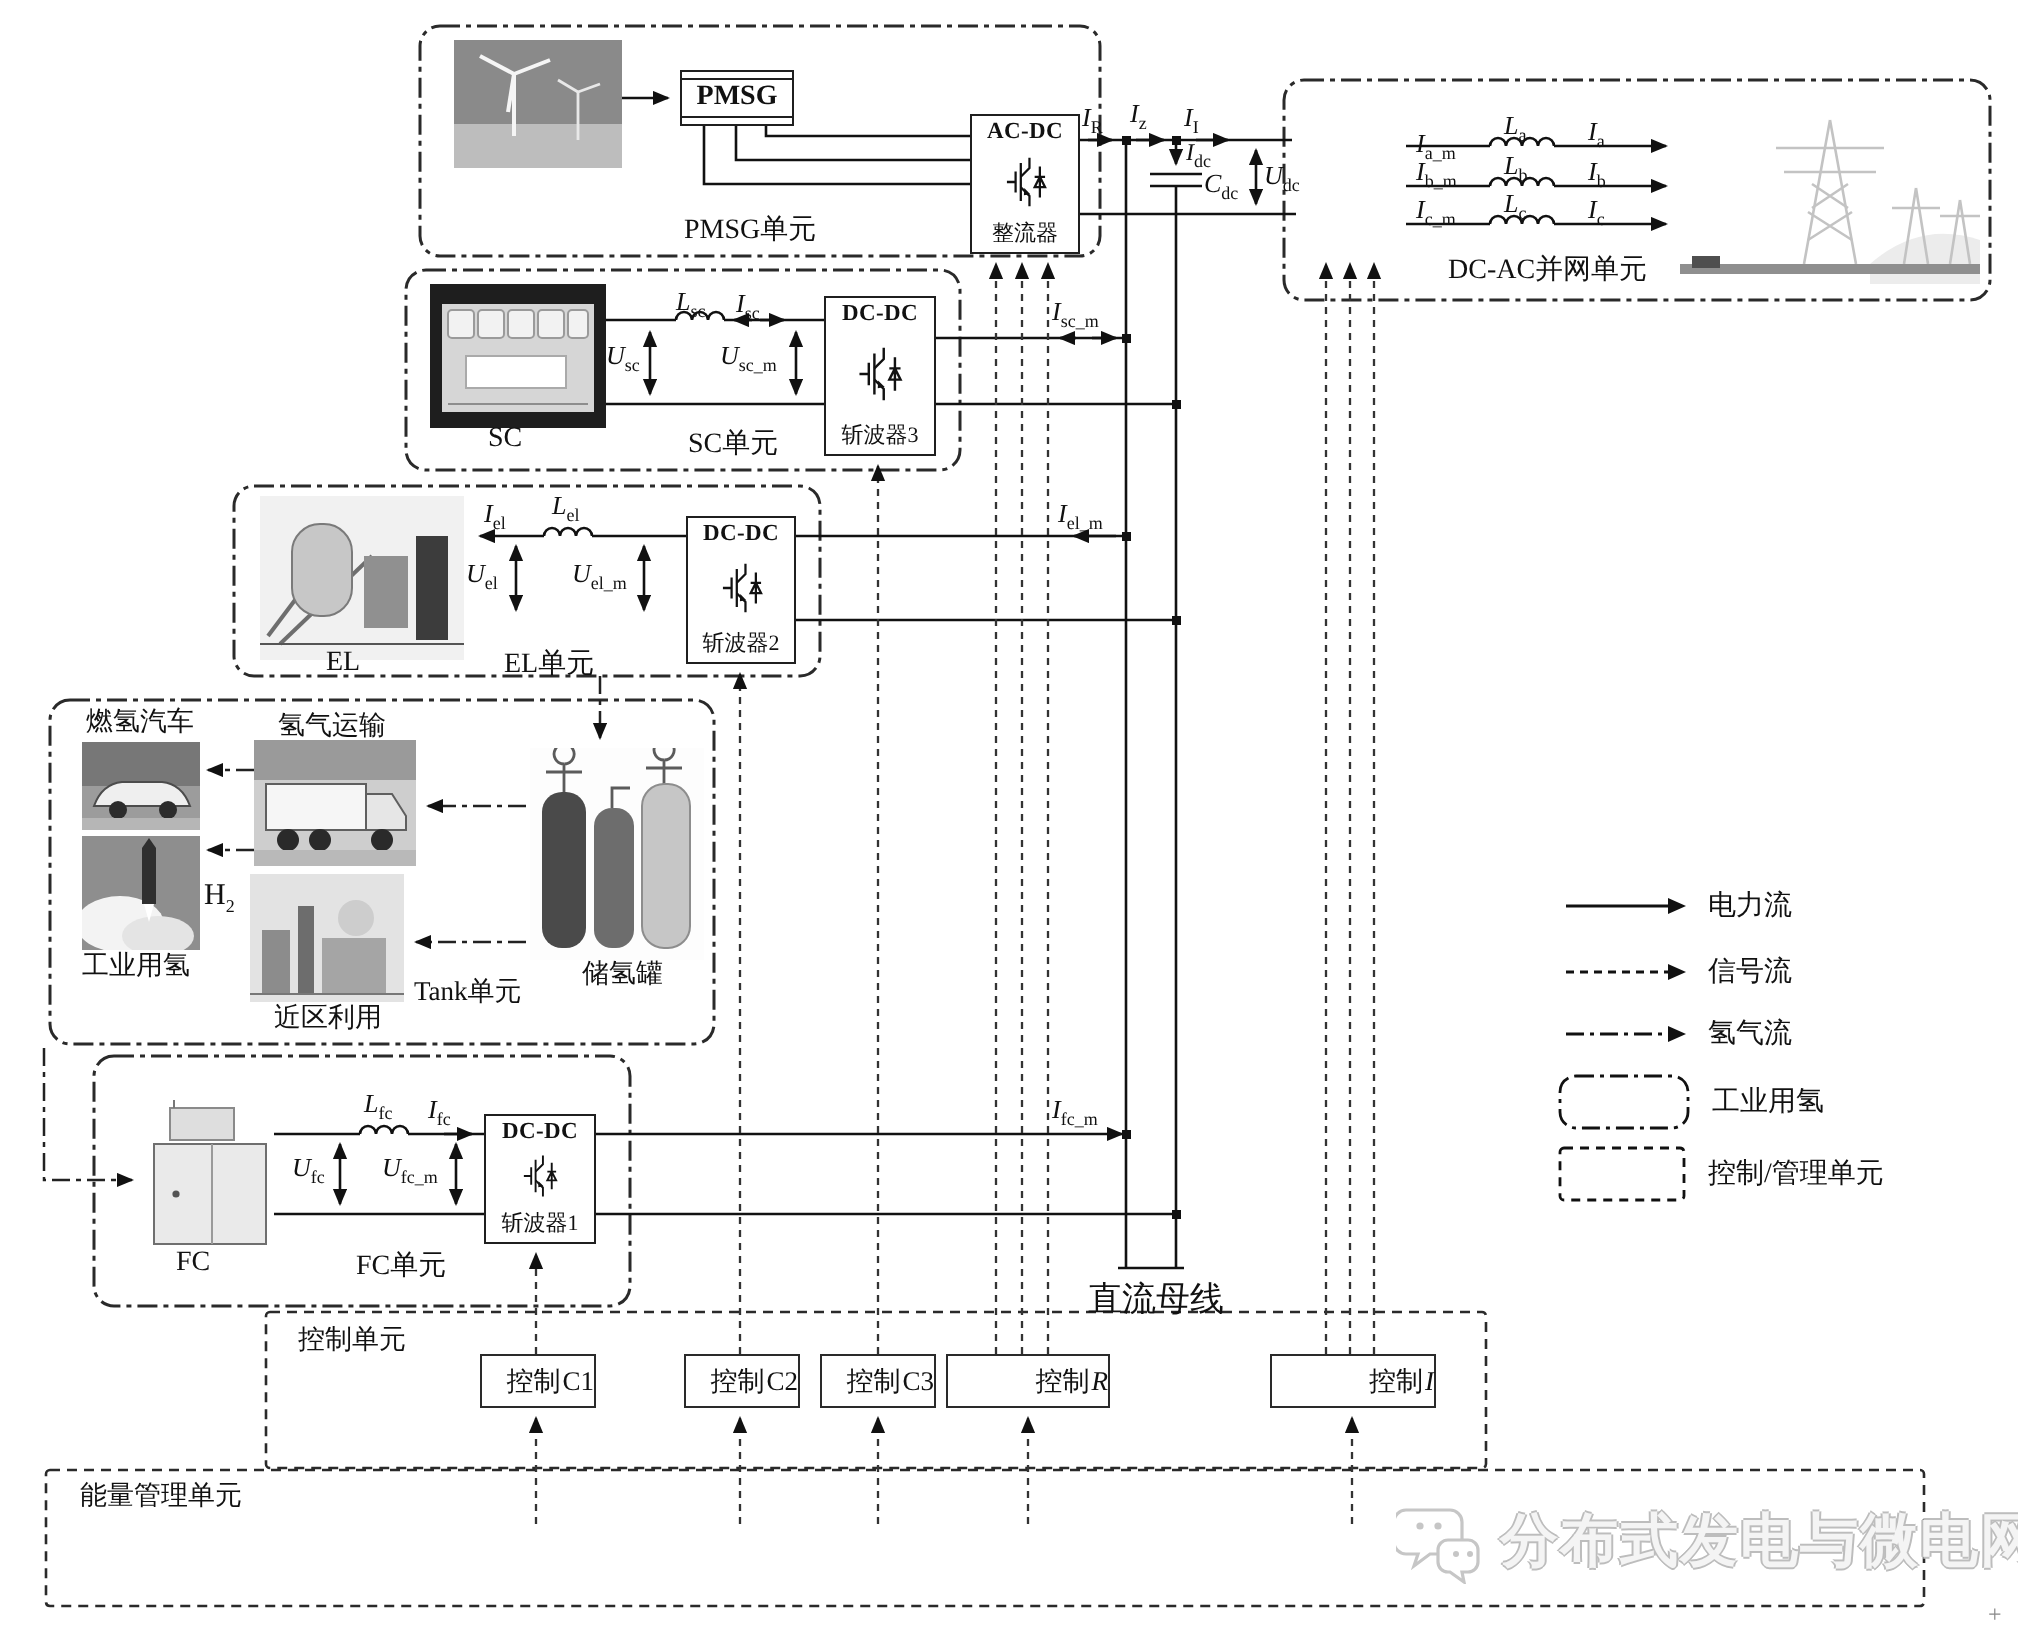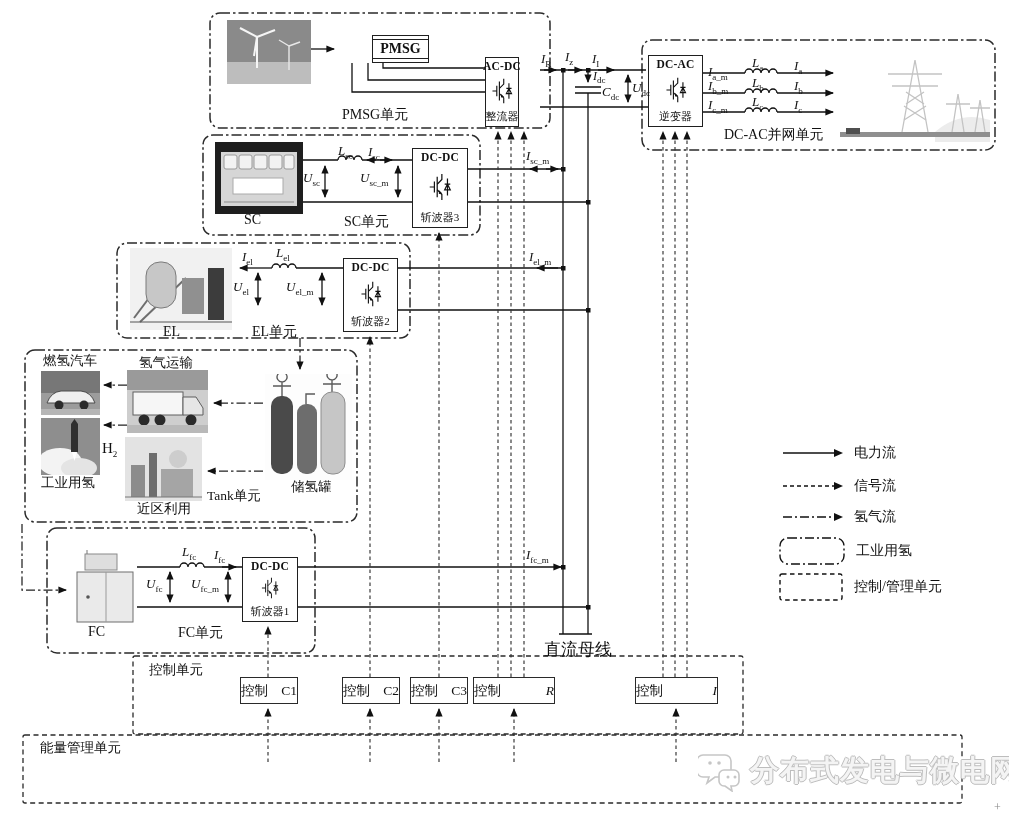--- a/index.html
+++ b/index.html
@@ -7,25 +7,25 @@
          font-family:"Liberation Serif","DejaVu Serif",serif;color:#111;}
   svg.layer{position:absolute;left:0;top:0;z-index:1;}
   .photo{position:absolute;z-index:2;line-height:0;}
   .photo svg{display:block;}
   .cnv{position:absolute;z-index:3;background:#fff;border:1.5px solid #1f1f1f;
        display:flex;flex-direction:column;align-items:center;justify-content:space-between;
        padding:2px 1px;box-sizing:border-box;}
   .cnv .t{font-size:11.5px;font-weight:bold;letter-spacing:.2px;white-space:nowrap;}
   .cnv .n{font-size:11px;white-space:nowrap;}
   .machine{position:absolute;z-index:3;background:#fff;border:1.5px solid #1f1f1f;
-       display:flex;align-items:center;justify-content:center;font-size:14px;font-weight:bold;box-sizing:border-box;margin-left:32px;}
+       display:flex;align-items:center;justify-content:center;font-size:14px;font-weight:bold;box-sizing:border-box;}
   .machine:before,.machine:after{content:"";position:absolute;left:0;right:0;height:1px;background:#1f1f1f;}
   .machine:before{top:3px}.machine:after{bottom:3px}
   .ctrl{position:absolute;z-index:3;background:#fff;border:1.3px solid #2a2a2a;
-        display:flex;align-items:center;justify-content:space-between;font-size:13.5px;box-sizing:border-box;white-space:nowrap;}
+        display:flex;align-items:center;justify-content:flex-end;font-size:13.5px;box-sizing:border-box;white-space:nowrap;}
   .ctrl .cv{margin-left:1px;}
   .ctrl .it{font-style:italic;}
   .lbl{position:absolute;z-index:4;font-size:13.5px;white-space:nowrap;}
   .unitlbl{font-size:14px;}
   .math{position:absolute;z-index:4;font-style:italic;font-size:13px;white-space:nowrap;}
   .math sub{font-style:normal;font-size:9px;letter-spacing:0;}
   .strategy{position:absolute;z-index:2;background:#fff;border:1.5px solid #4a4a4a;
         display:flex;align-items:center;justify-content:center;font-size:14px;box-sizing:border-box;}
   .legend-row{position:absolute;z-index:4;display:flex;align-items:center;gap:10px;}
   .legend-row .tx{font-size:14px;white-space:nowrap;}
@@ -292,47 +292,34 @@
     </g>
     <rect y="80" width="150" height="5" fill="#8f8f8f"></rect>
         <rect x="6" y="76" width="14" height="6" fill="#4f4f4f"></rect>
       </svg>
   </div>
 
   <div class="machine" style="left:340px;top:35px;width:57px;height:28px">
     <span>PMSG</span>
   </div>
 
-  <div class="cnv" style="left:485px;top:57px;width:34px;height:70px">
+  <div class="cnv" style="left:485px;top:57px;width:55px;height:70px">
     <div class="t">AC-DC</div>
     <svg width="24" height="26" viewBox="0 0 24 30">
         <g stroke="#111" stroke-width="1.3" fill="none">
           <path d="M1 15 H6 M6 9 V21 M9 4 V26"></path>
           <path d="M9 12 L14 7 V1"></path>
           <path d="M9 18 L14 23 V29"></path>
           <path d="M17 12 H23 M20 24 V6 M17 18 L23 18 L20 12 Z"></path>
         </g>
         <path d="M11 18.5 L14.5 22 L10.8 22.6 Z" fill="#111"></path>
       </svg>
     <div class="n">整流器</div>
   </div>
 
-  <div class="cnv" style="left:648px;top:55px;width:55px;height:72px">
-    <div class="t">DC-AC</div>
-    <svg width="24" height="26" viewBox="0 0 24 30">
-        <g stroke="#111" stroke-width="1.3" fill="none">
-          <path d="M1 15 H6 M6 9 V21 M9 4 V26"></path>
-          <path d="M9 12 L14 7 V1"></path>
-          <path d="M9 18 L14 23 V29"></path>
-          <path d="M17 12 H23 M20 24 V6 M17 18 L23 18 L20 12 Z"></path>
-        </g>
-        <path d="M11 18.5 L14.5 22 L10.8 22.6 Z" fill="#111"></path>
-      </svg>
-    <div class="n">逆变器</div>
-  </div>
 
   <div class="cnv" style="left:412px;top:148px;width:56px;height:80px">
     <div class="t">DC-DC</div>
     <svg width="24" height="28" viewBox="0 0 24 30">
         <g stroke="#111" stroke-width="1.3" fill="none">
           <path d="M1 15 H6 M6 9 V21 M9 4 V26"></path>
           <path d="M9 12 L14 7 V1"></path>
           <path d="M9 18 L14 23 V29"></path>
           <path d="M17 12 H23 M20 24 V6 M17 18 L23 18 L20 12 Z"></path>
         </g>

